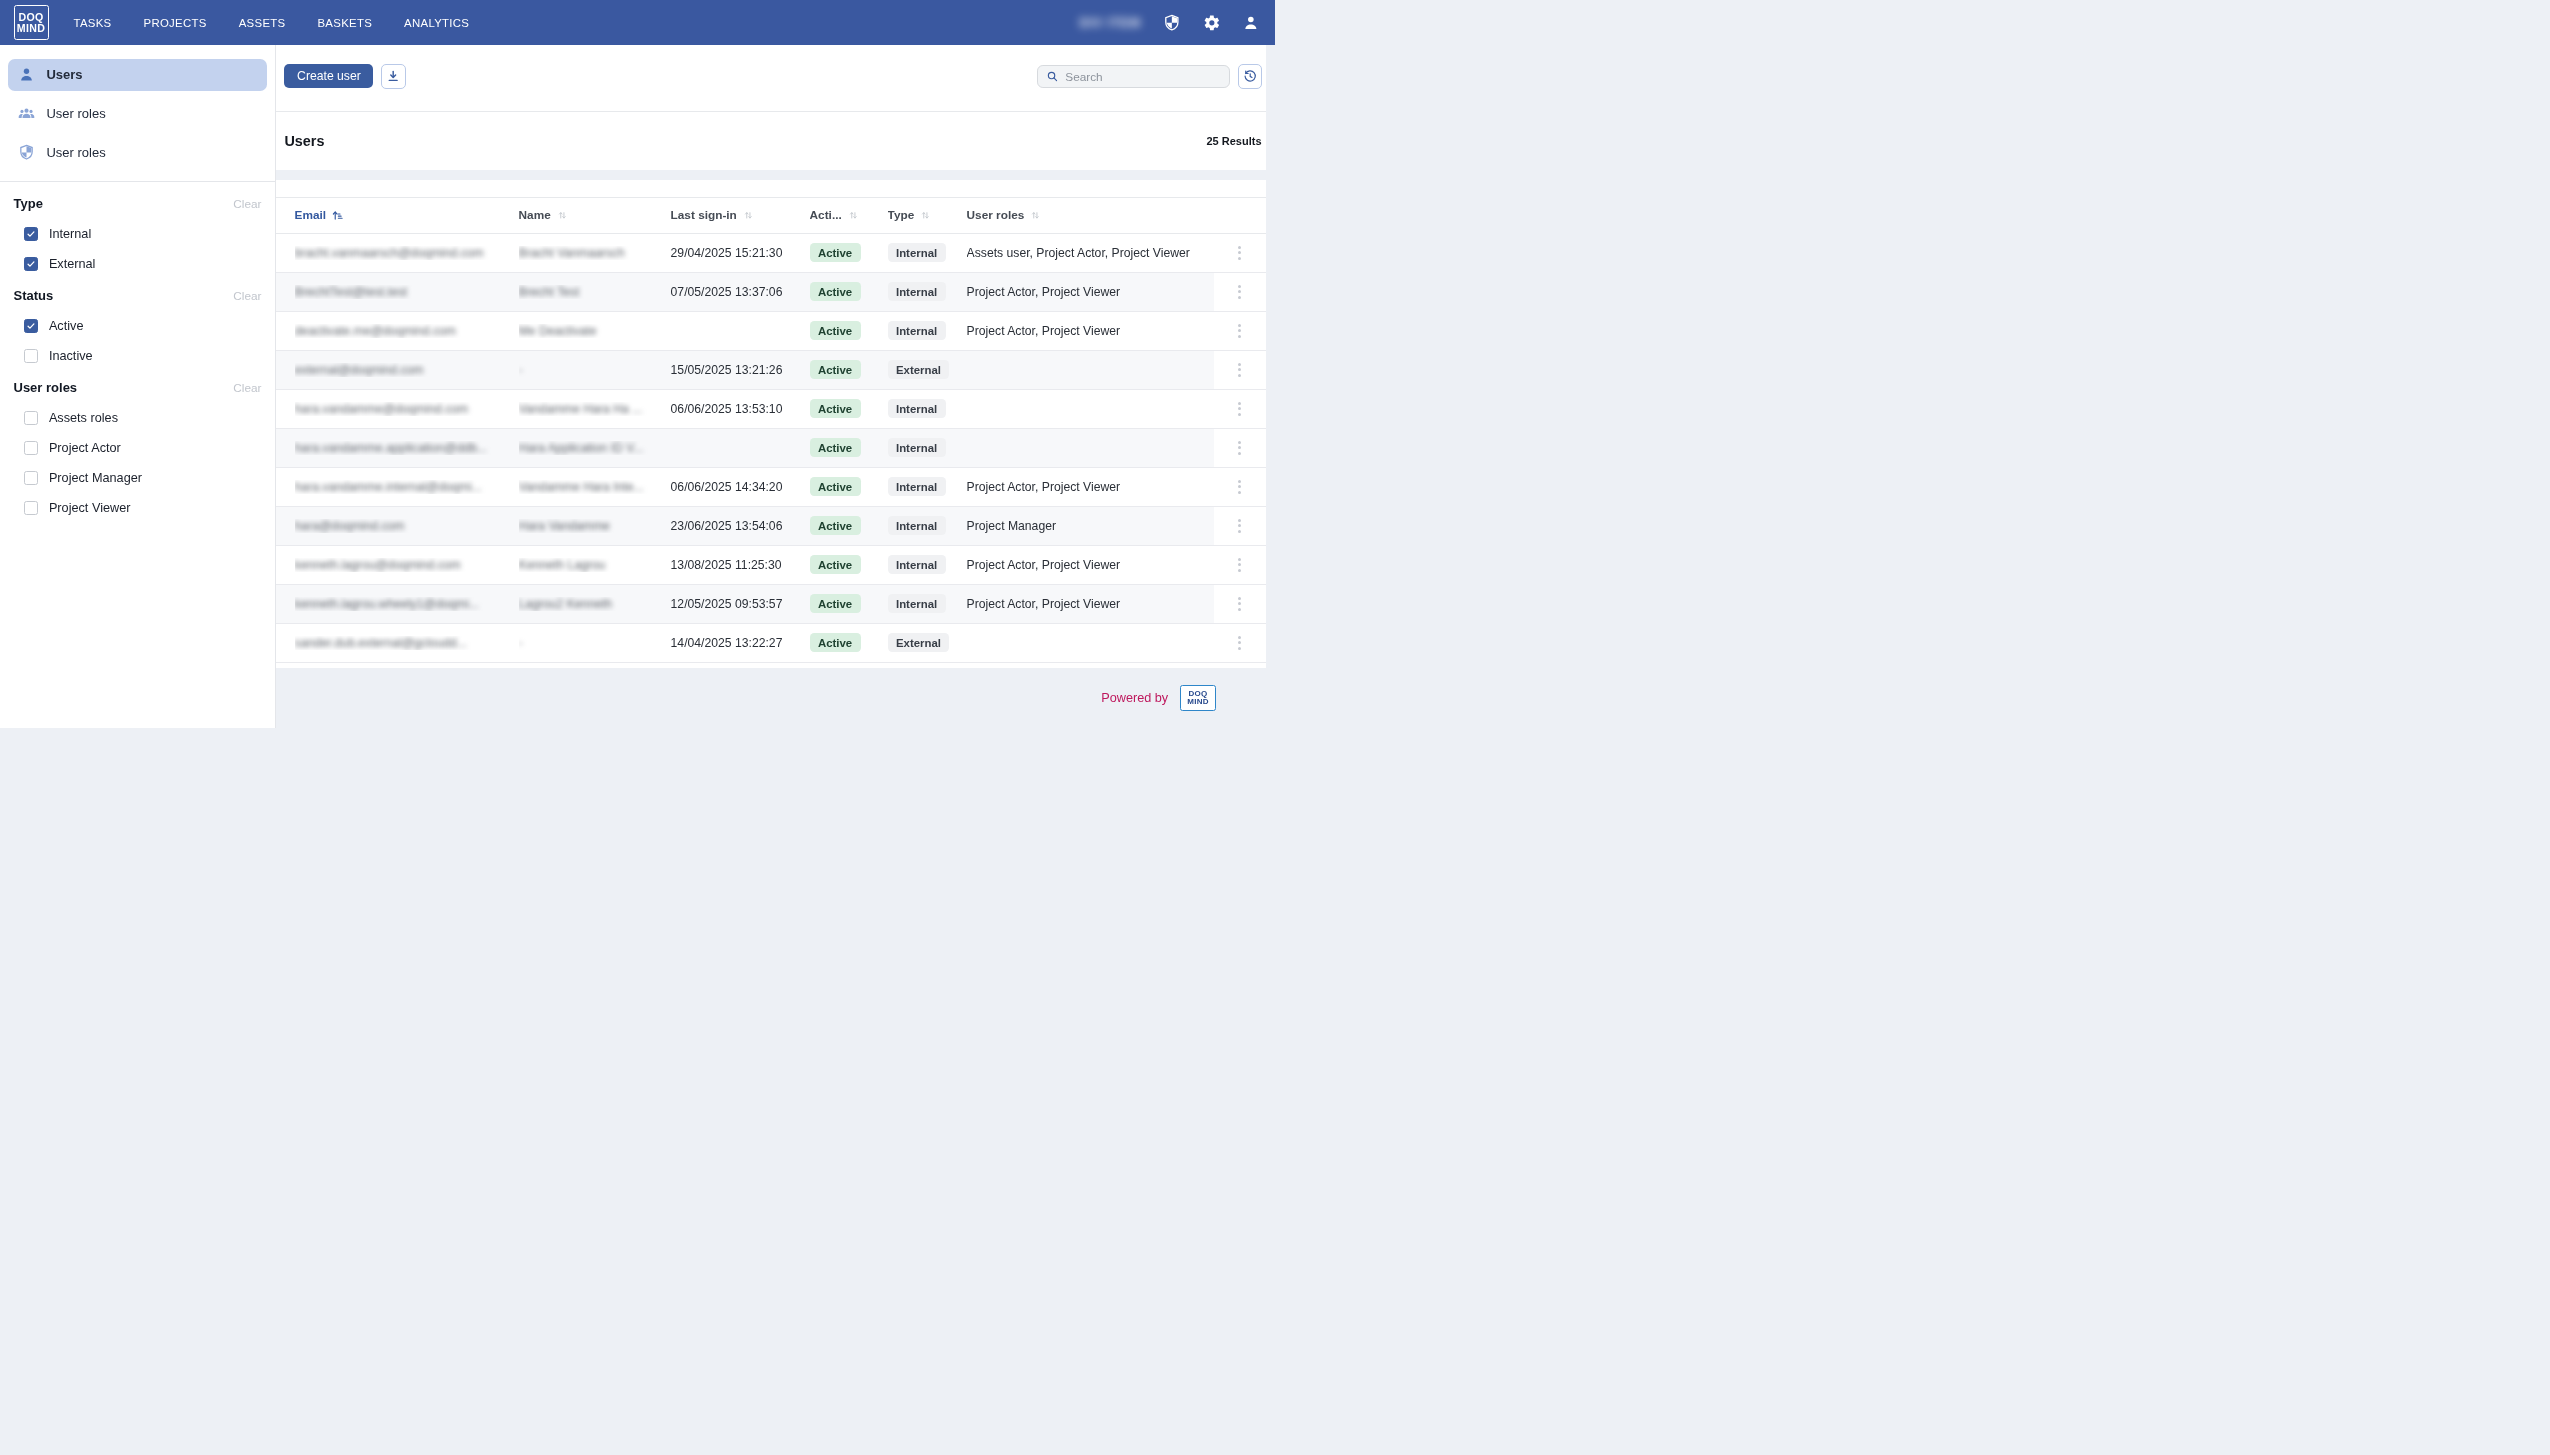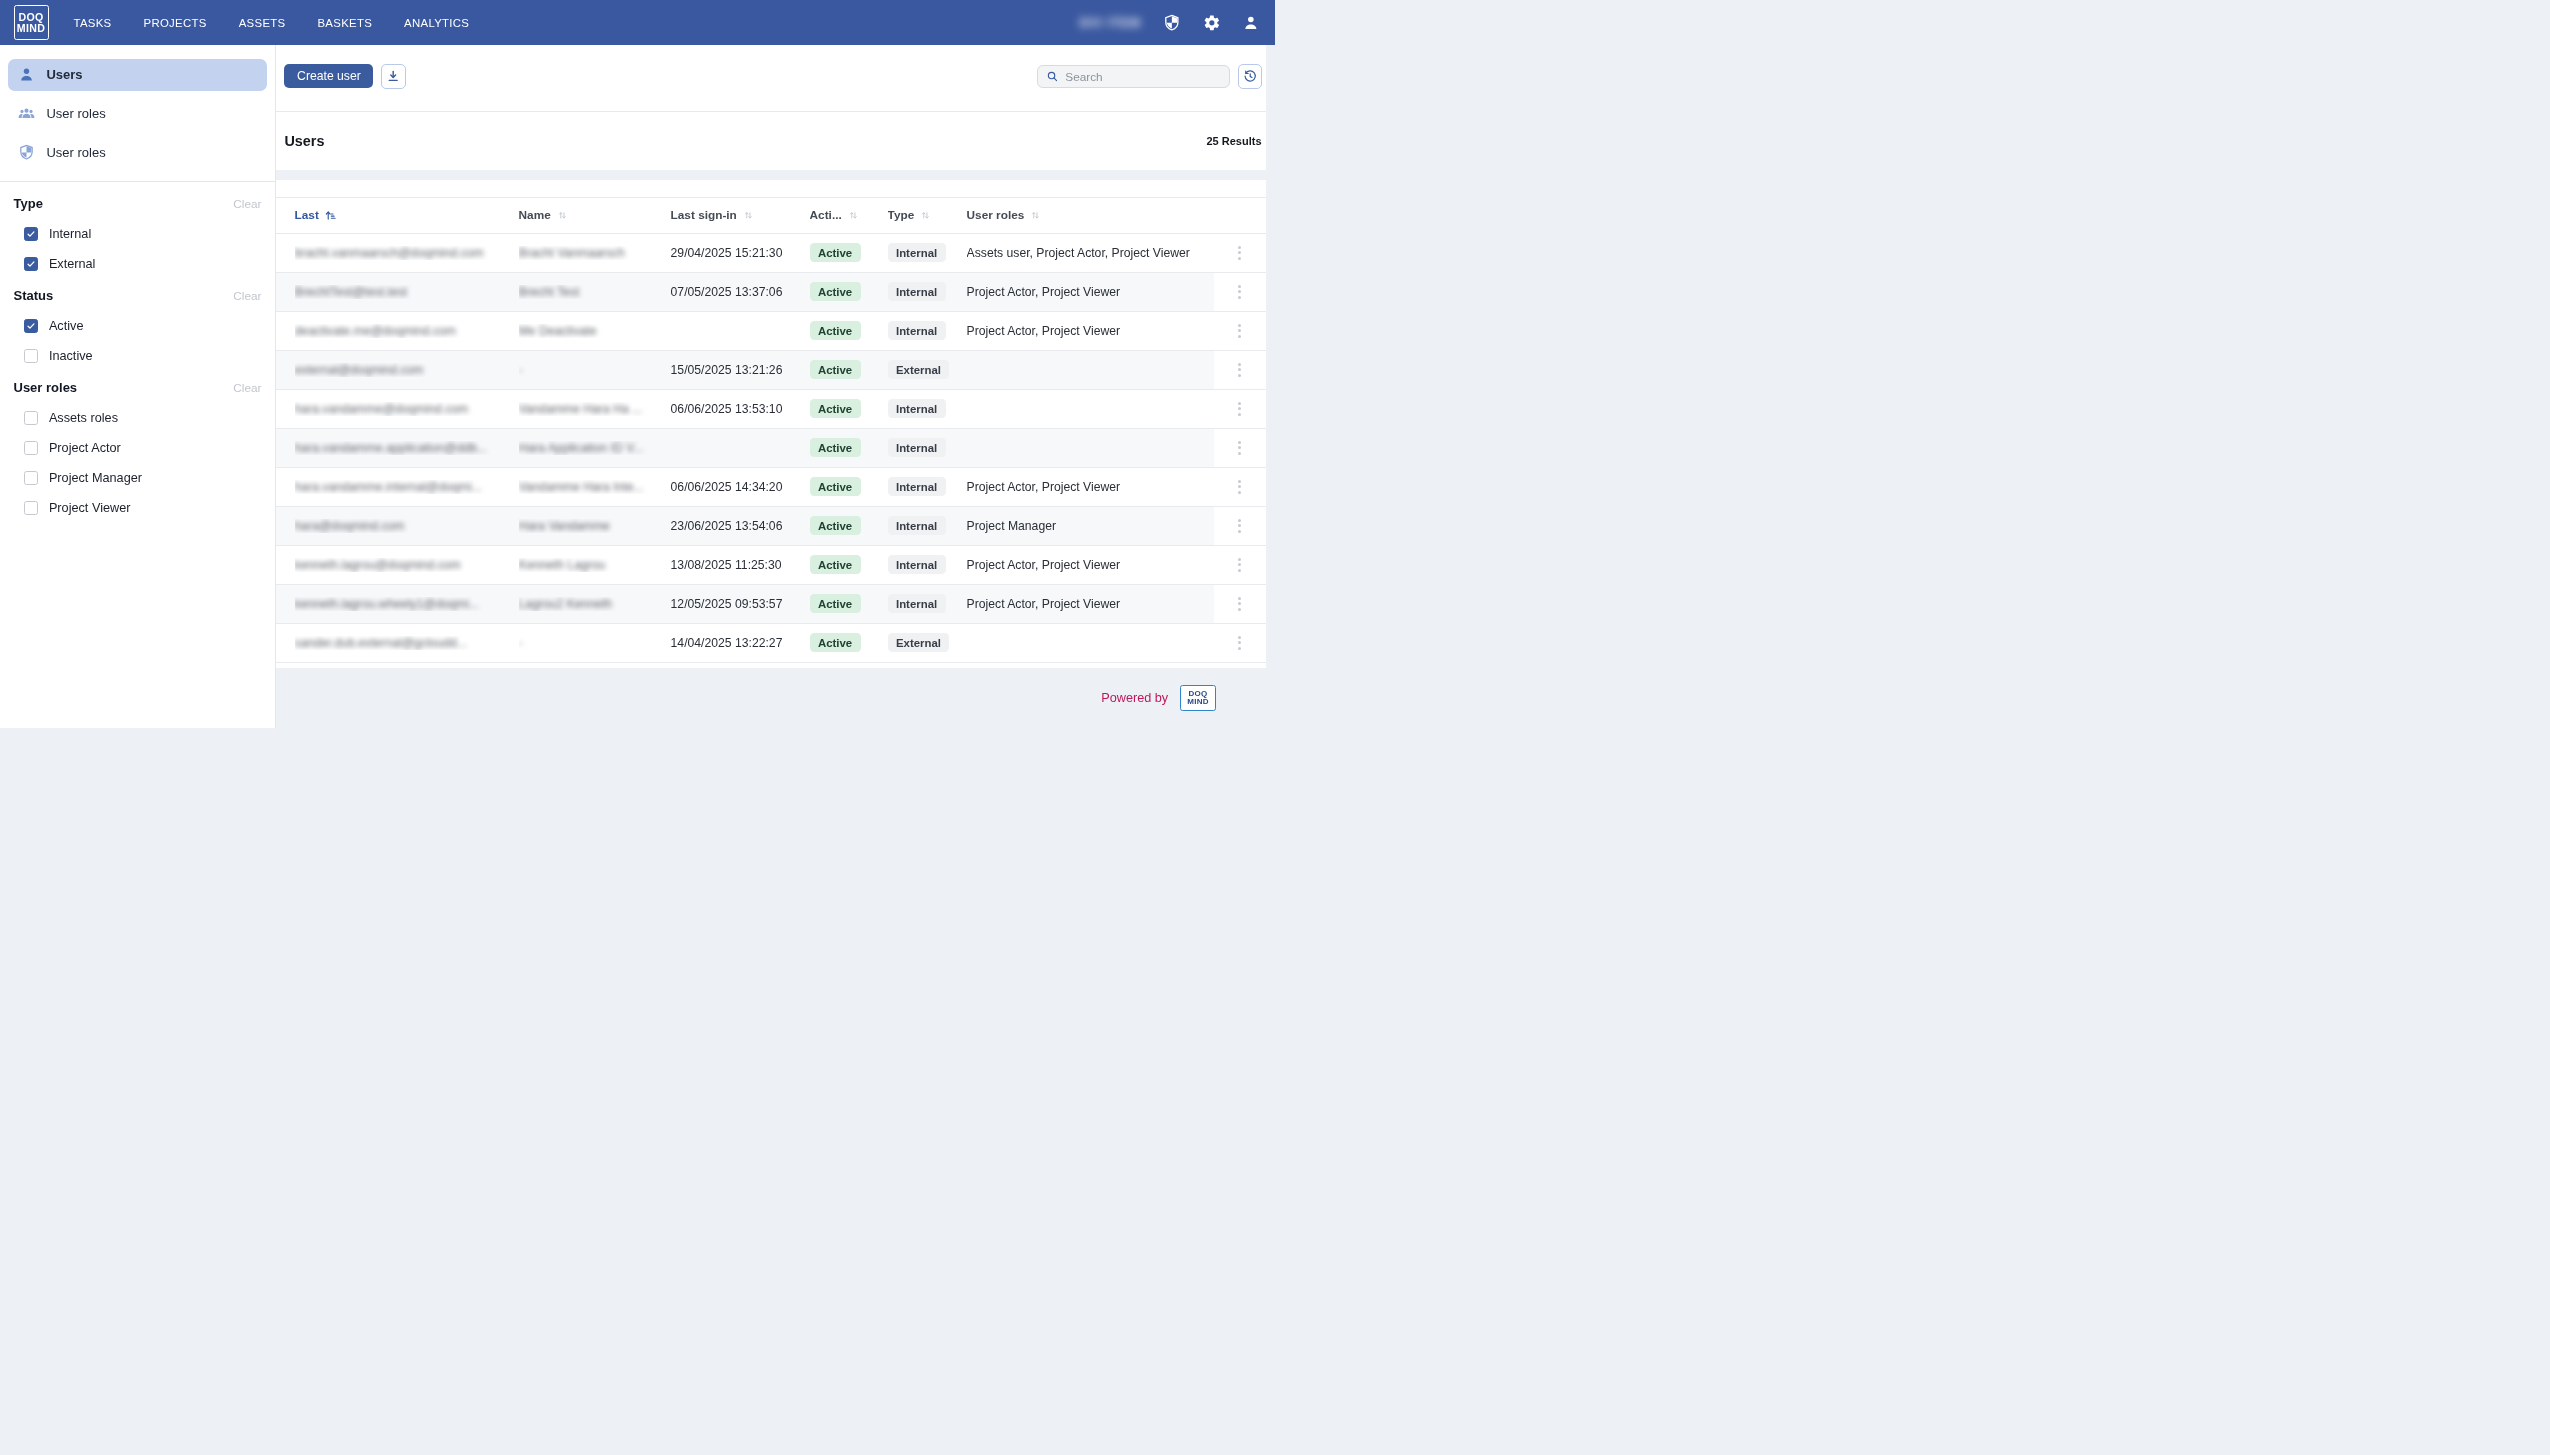--- a/index.html
+++ b/index.html
@@ -257,21 +257,21 @@
         <span class="page-title">Users</span>
         <span class="results-count">25 Results</span>
       </div>
     </div>
 
     <div class="gap-band"></div>
 
     <div class="table-card">
       <div class="tgrid thead" id="thead">
           <div class="th sorted">
-            <span>Last</span>
+            <span>Email</span>
             <span style="display: inline-flex; width: 12.7px; height: 12.7px;">
               <svg viewBox="0 0 24 24" fill="none" stroke="#33589f" stroke-width="2.2" stroke-linecap="round">
                 <path d="M8 19V6"></path>
                 <path d="M4.5 9.5L8 6l3.5 3.5"></path>
                 <path d="M14 9.5h3"></path>
                 <path d="M14 13.5h5"></path>
                 <path d="M14 17.5h7"></path>
               </svg>
             </span>
           </div>

